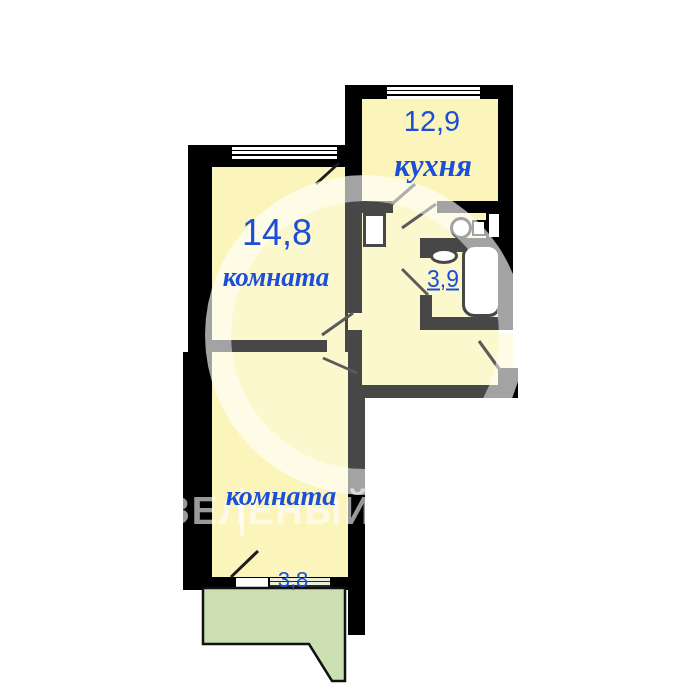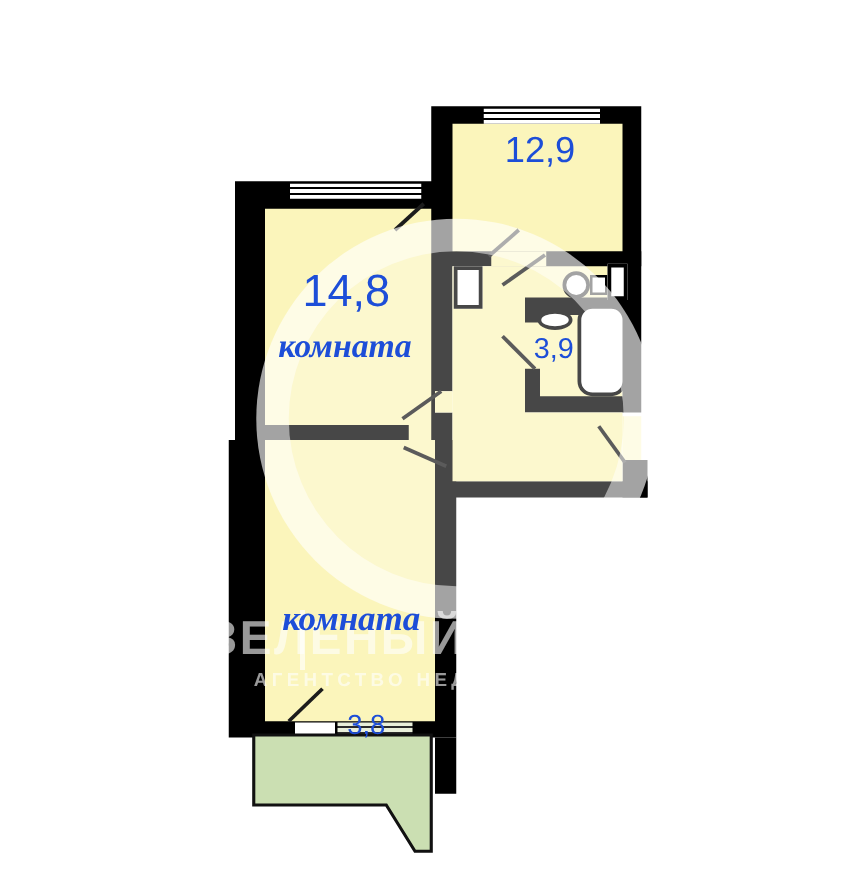--- a/index.html
+++ b/index.html
@@ -73,22 +73,22 @@
     <line x1="402" y1="269" x2="428" y2="295" stroke="#1c1c1c" stroke-width="3"></line>
     <line x1="479" y1="341" x2="500" y2="370" stroke="#1c1c1c" stroke-width="3"></line>
     <line x1="322" y1="335" x2="353" y2="313" stroke="#1c1c1c" stroke-width="3"></line>
     <line x1="323" y1="358" x2="357" y2="373" stroke="#1c1c1c" stroke-width="3"></line>
     <line x1="231" y1="577" x2="258" y2="551" stroke="#1c1c1c" stroke-width="3"></line>
   </svg>
 
   <div class="wm-disk"></div>
   <div class="wm-text" style="left:166px;top:490px;font-size:38px;letter-spacing:2px;">ЗЕЛЕНЫЙ</div>
   <div class="wm-bar" style="left:240px;top:488px;width:4px;height:48px;"></div>
-  <div class="wm-text" style="left:203px;top:536px;font-size:15px;letter-spacing:3.5px;">АГЕНТСТВО НЕДВИ</div>
 
   <div class="label num" style="left:432px;top:121px;font-size:29px;">12,9</div>
+  <div class="label roomname" style="left:433px;top:166px;font-size:31px;">кухня</div>
   <div class="label num" style="left:277px;top:233px;font-size:36px;">14,8</div>
   <div class="label roomname" style="left:276px;top:277px;font-size:27px;">комната</div>
-  <div class="label num" style="left:443px;top:279px;font-size:23px;">3,9</div>
+  <div class="label num" style="left:443px;top:279px;font-size:23px;text-decoration:underline;">3,9</div>
   <div class="label roomname" style="left:281px;top:496px;font-size:28px;">комната</div>
   <div class="label num" style="left:293px;top:580px;font-size:22px;">3,8</div>
 
 </div>
 
 </body></html>

